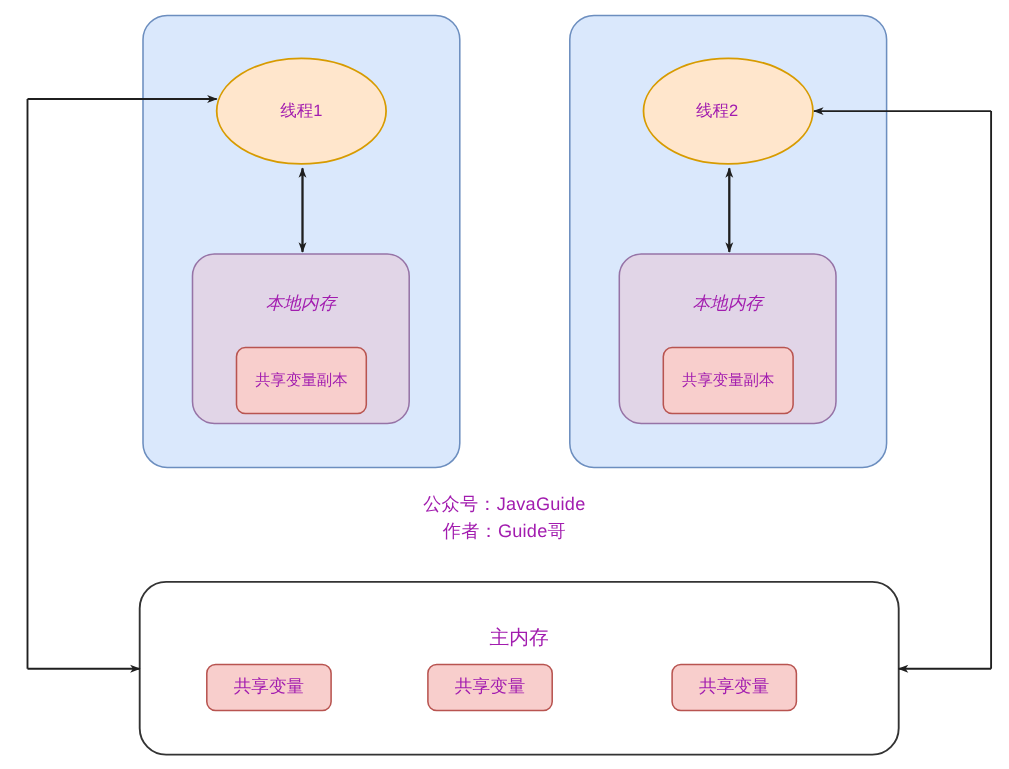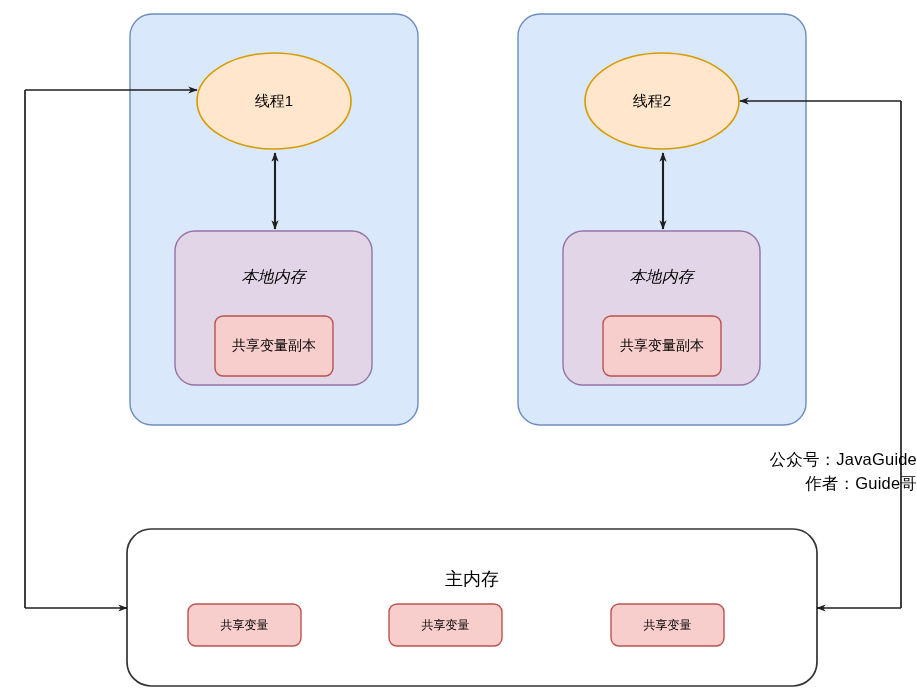--- a/index.html
+++ b/index.html
@@ -23,49 +23,49 @@
     top: 0;
     width: 917px;
     height: 699px;
   }
   .node-label {
     position: absolute;
     display: flex;
     align-items: center;
     justify-content: center;
     text-align: center;
-    color: #000000;
+    color: #a21caf;
     line-height: 1.25;
     white-space: pre-line;
     pointer-events: none;
   }
   .thread-name {
     font-size: 15px;
   }
   .local-mem-title {
     font-size: 16px;
     font-style: italic;
   }
   .shared-copy-label {
     font-size: 14px;
   }
   .main-mem-title {
     font-size: 18px;
     margin-top: 20px;
   }
   .shared-var-label {
-    font-size: 12px;
+    font-size: 16px;
     border-radius: 19px;
   }
   .watermark {
     position: absolute;
     left: 0;
     right: 0;
-    text-align: right;
-    color: #000000;
+    text-align: center;
+    color: #a21caf;
     font-size: 16.5px;
     line-height: 1.45;
     letter-spacing: 0.2px;
     pointer-events: none;
   }
 </style>
 </head>
 <body>
 
 <div id="diagram-root">

